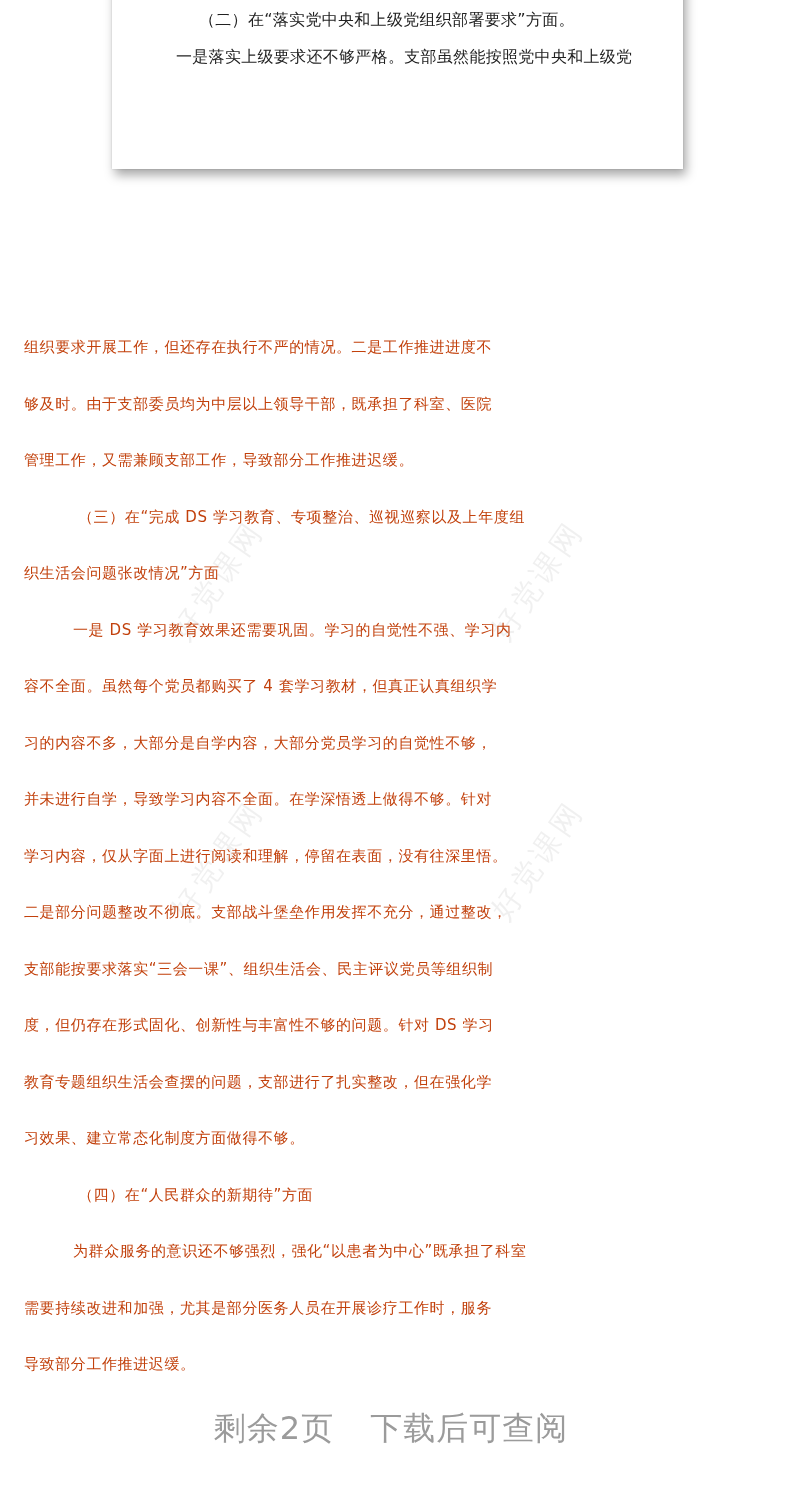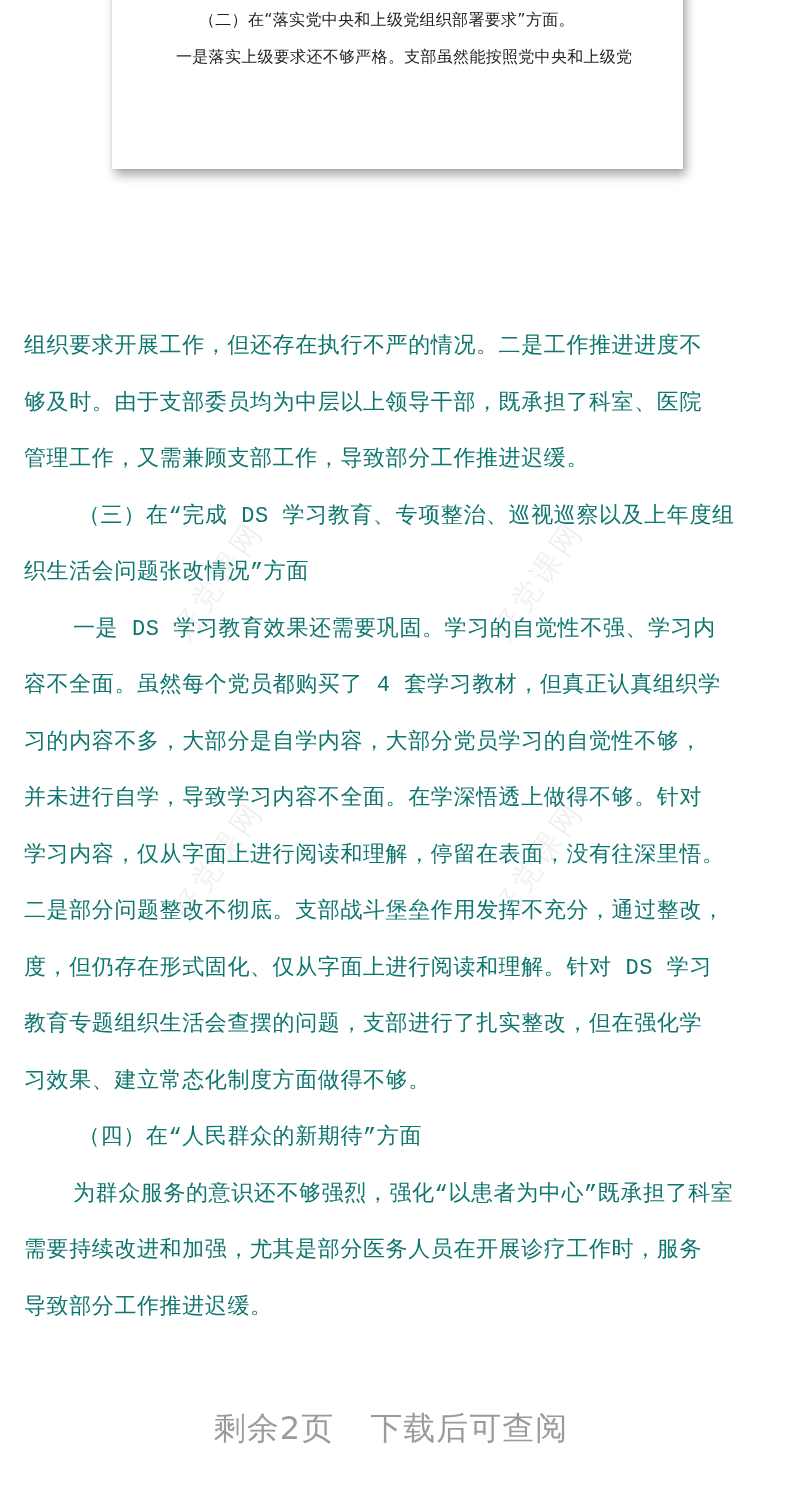--- a/index.html
+++ b/index.html
@@ -38,25 +38,24 @@
     
     .doc {
       position: absolute;
       left: 24px;
       top: 325px;
       width: 768px;
     }
     .doc .line {
       height: 56.5px;
       line-height: 44px;
-      font-size: 22px;
+      font-size: 15px;
       white-space: nowrap;
-      color: #0f766e;
+      color: #c2410c;
       letter-spacing: 0.6px;
-      font-family: Liberation Mono, monospace;
     }
     .doc .line.indent { padding-left: 49px; }
     .doc .line.heading { padding-left: 54px; }
 
     
     .watermark {
       position: absolute;
       font-size: 30px;
       color: rgba(0,0,0,0.06);
       transform: rotate(-55deg);
@@ -97,21 +96,22 @@
   <div class="line">够及时。由于支部委员均为中层以上领导干部，既承担了科室、医院</div>
   <div class="line">管理工作，又需兼顾支部工作，导致部分工作推进迟缓。</div>
   <div class="line heading">（三）在“完成 DS 学习教育、专项整治、巡视巡察以及上年度组</div>
   <div class="line">织生活会问题张改情况”方面</div>
   <div class="line indent">一是 DS 学习教育效果还需要巩固。学习的自觉性不强、学习内</div>
   <div class="line">容不全面。虽然每个党员都购买了 4 套学习教材，但真正认真组织学</div>
   <div class="line">习的内容不多，大部分是自学内容，大部分党员学习的自觉性不够，</div>
   <div class="line">并未进行自学，导致学习内容不全面。在学深悟透上做得不够。针对</div>
   <div class="line">学习内容，仅从字面上进行阅读和理解，停留在表面，没有往深里悟。</div>
   <div class="line">二是部分问题整改不彻底。支部战斗堡垒作用发挥不充分，通过整改，</div>
-  <div class="line">度，但仍存在形式固化、仅从字面上进行阅读和理解。针对 DS 学习</div>
+  <div class="line">支部能按要求落实“三会一课”、组织生活会、民主评议党员等组织制</div>
+  <div class="line">度，但仍存在形式固化、创新性与丰富性不够的问题。针对 DS 学习</div>
   <div class="line">教育专题组织生活会查摆的问题，支部进行了扎实整改，但在强化学</div>
   <div class="line">习效果、建立常态化制度方面做得不够。</div>
   <div class="line heading">（四）在“人民群众的新期待”方面</div>
   <div class="line indent">为群众服务的意识还不够强烈，强化“以患者为中心”既承担了科室</div>
   <div class="line">需要持续改进和加强，尤其是部分医务人员在开展诊疗工作时，服务</div>
   <div class="line">导致部分工作推进迟缓。</div>
 </div>
 
 <div class="more-prompt">
   <span>剩余2页</span><span class="gap"></span><span>下载后可查阅</span>

